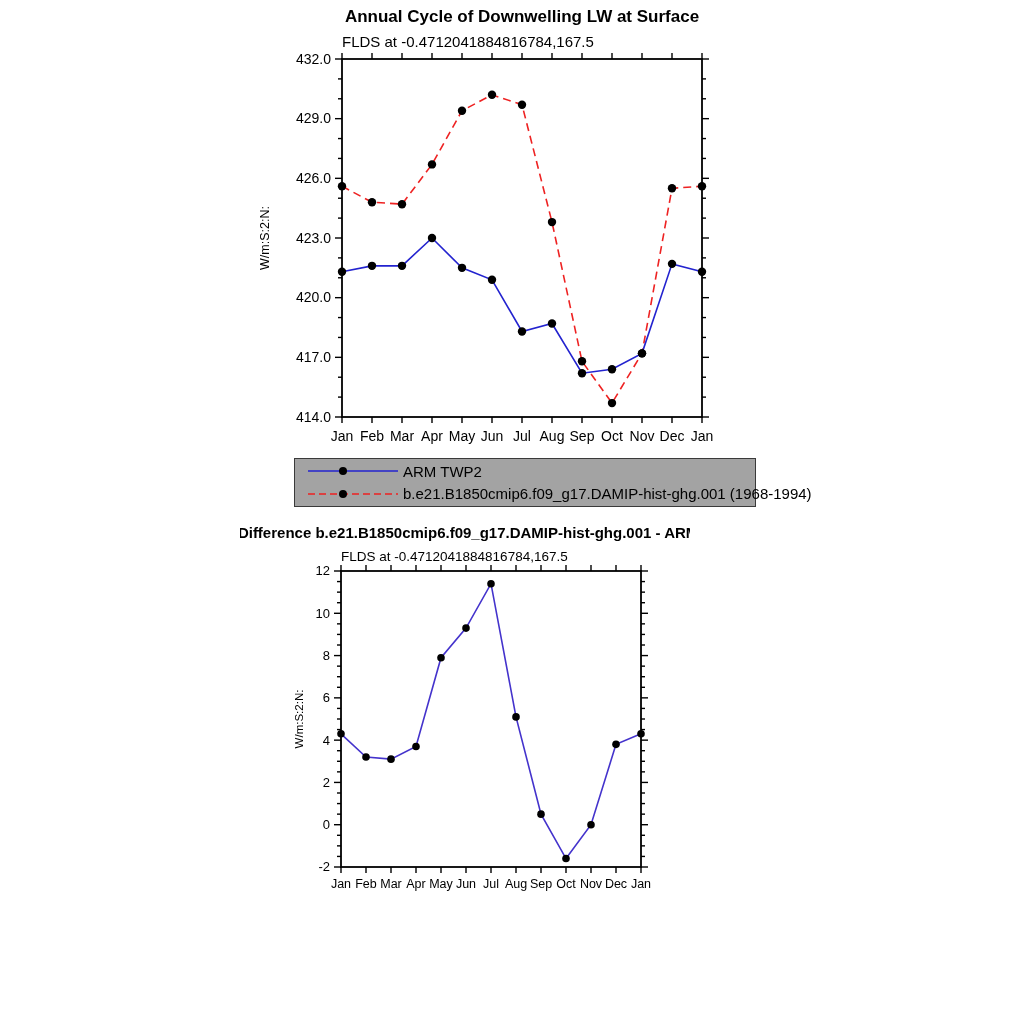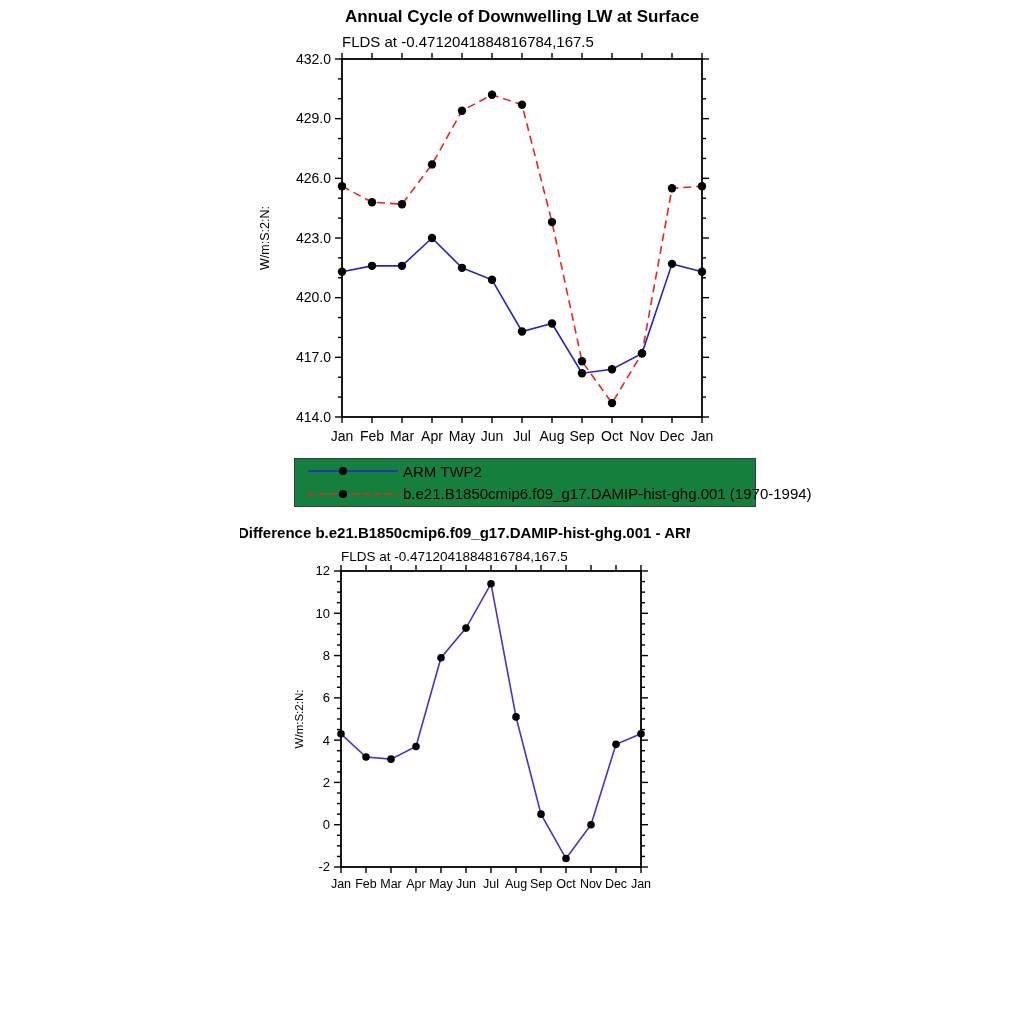--- a/index.html
+++ b/index.html
@@ -10,21 +10,21 @@
   svg.chart { position:absolute; }
   svg text { fill:#000; font-family:"Liberation Sans", sans-serif; }
   .chart-title   { font-size:17px; font-weight:bold; }
   .chart-title-2 { font-size:15px; font-weight:bold; }
   .chart-subtitle   { font-size:15px; }
   .chart-subtitle-2 { font-size:13.5px; }
   .axis-ylabel   { font-size:12.5px; }
   .axis-ylabel-2 { font-size:11.5px; }
   .legend {
     position:absolute; left:294px; top:458px; width:462px; height:49px;
-    border:1px solid #3a3a3a; box-sizing:border-box; background:#15803d;
+    border:1px solid #3a3a3a; box-sizing:border-box; background:#a3a3a3;
     display:flex; flex-direction:column; justify-content:space-evenly;
     padding:1px 4px 1px 10px;
   }
   .legend-row { display:flex; align-items:center; height:22px; }
   .legend-row span { font-size:15px; color:#000; white-space:nowrap; margin-left:2px; }
   .legend-sample { width:96px; height:16px; flex:0 0 auto; }
 </style>
 </head>
 <body>
 
@@ -165,21 +165,21 @@
       <line x1="3" y1="8" x2="93" y2="8" stroke="#2323cf" stroke-width="1.6"></line>
       <circle cx="38" cy="8" r="4" fill="#000000"></circle>
     </svg>
     <span>ARM TWP2</span>
   </div>
   <div class="legend-row">
     <svg class="legend-sample" viewBox="0 0 96 16">
       <line x1="3" y1="8" x2="93" y2="8" stroke="#ee2222" stroke-width="1.6" stroke-dasharray="7,4"></line>
       <circle cx="38" cy="8" r="4" fill="#000000"></circle>
     </svg>
-    <span>b.e21.B1850cmip6.f09_g17.DAMIP-hist-ghg.001 (1970-1994)</span>
+    <span>b.e21.B1850cmip6.f09_g17.DAMIP-hist-ghg.001 (1968-1994)</span>
   </div>
 </div>
 
 <svg id="chart2" class="chart" style="left:240px; top:512px; width:450px; height:400px;" viewBox="240 512 450 400">
   <text class="chart-title-2" x="491" y="538" text-anchor="middle">Difference b.e21.B1850cmip6.f09_g17.DAMIP-hist-ghg.001 - ARM TWP2</text>
   <text class="chart-subtitle-2" x="341" y="561">FLDS at -0.4712041884816784,167.5</text>
   <text class="axis-ylabel-2" x="303" y="719" text-anchor="middle" transform="rotate(-90 303 719)">W/m:S:2:N:</text>
   <g class="plot">
       <g stroke="#000" stroke-width="1.4" fill="none">
         <rect x="341" y="571" width="300" height="296" stroke-width="1.8"></rect>

